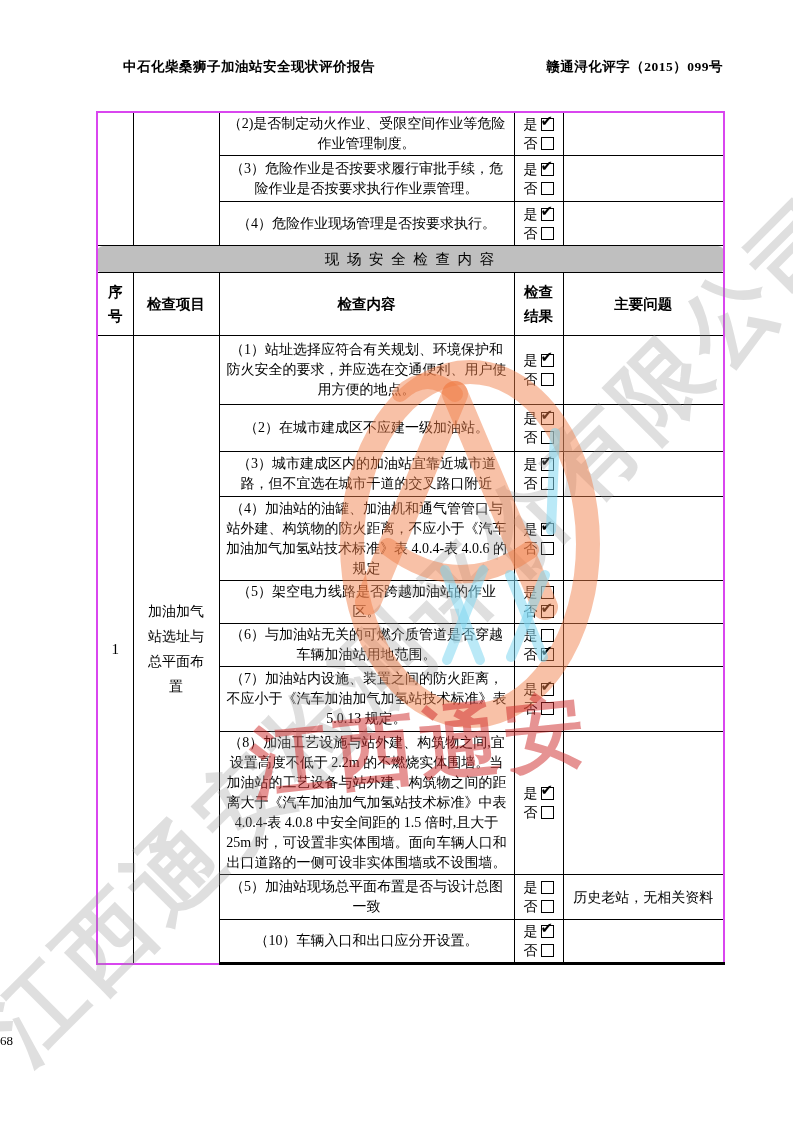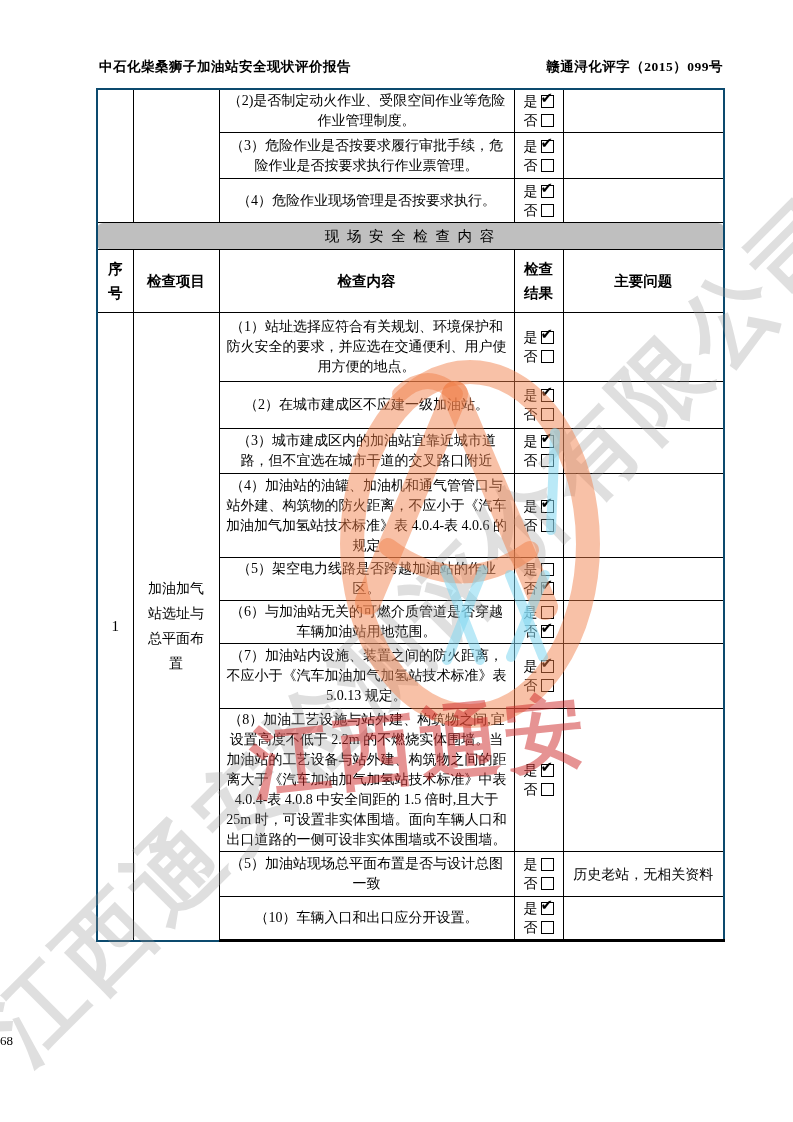--- a/index.html
+++ b/index.html
@@ -5,27 +5,27 @@
   html,body{margin:0;padding:0;background:#ffffff;}
   .page{
     position:relative;
     width:793px;height:1122px;
     background:#ffffff;
     font-family:"Liberation Serif","DejaVu Serif",serif;
     color:#000;
     overflow:hidden;
   }
   
-  .pg-header{position:absolute;top:58px;left:99px;right:70px;display:flex;justify-content:space-between;
+  .pg-header{position:absolute;top:58px;left:123px;right:70px;display:flex;justify-content:space-between;
     font-size:13.5px;font-weight:bold;letter-spacing:.5px;}
   
   table.insp{
-    position:absolute;left:96px;top:88px;
+    position:absolute;left:96px;top:111px;
     width:627px;border-collapse:collapse;table-layout:fixed;
-    border:2px solid #0c4a6e;
+    border:2px solid #d946ef;
     font-size:14px;
   }
   table.insp td,table.insp th{border:1px solid #000;padding:1px 5px;vertical-align:middle;overflow:hidden;}
   tr.last-row td{border-bottom:3px solid #000;}
   td.content{text-align:center;line-height:20px;}
   td.result{padding:1px 2px;}
   td.problem{text-align:center;line-height:19px;font-size:14px;}
   td.blank{background:#fff;}
   .section-bar{
     background:#BFBFBF;text-align:center;font-size:14.5px;letter-spacing:2px;

